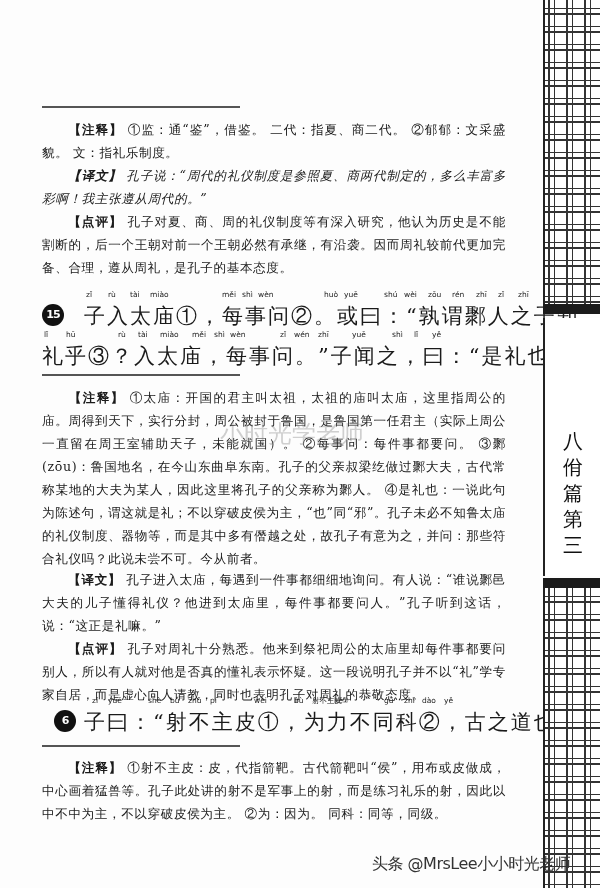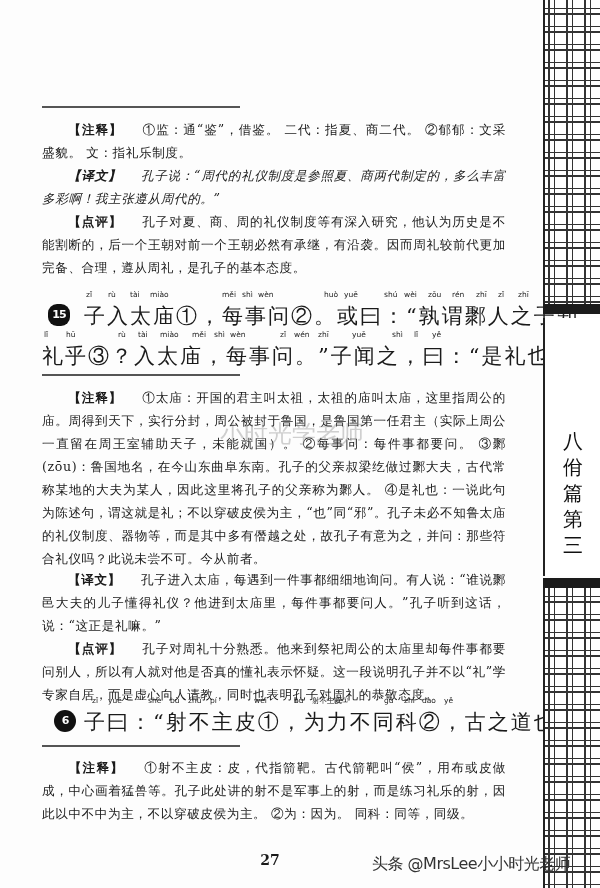--- a/index.html
+++ b/index.html
@@ -9,21 +9,21 @@
       font-family: "DejaVu Serif", serif;
     }
     .page { position: absolute; left: 0; top: 0; width: 540px; height: 888px; }
     .rule { position: absolute; left: 42px; width: 198px; height: 2px; background: #555; }
     .para {
       position: absolute; left: 42px; width: 464px;
       font-size: 12.6px; line-height: 23px; letter-spacing: 0.6px;
       text-align: justify;
     }
     .para .indent { display: inline-block; width: 26px; }
-    .tag { font-weight: bold; margin-right: 20px; }
+    .tag { font-weight: bold; margin-right: 5px; }
     .classic {
       position: absolute; left: 42px; width: 470px;
     }
     .cline { position: relative; height: 40px; white-space: nowrap; }
     .cnum {
       position: absolute; top: 14px; width: 22px; height: 22px; border-radius: 50%;
       background: #111; color: #fff; font-family: "DejaVu Sans", sans-serif;
       font-size: 11px; font-weight: bold; text-align: center; line-height: 22px;
       letter-spacing: -1px;
     }
@@ -76,21 +76,21 @@
   </div>
   <div class="para" style="top:164px;font-style:italic;">
     <span class="indent"></span><span class="tag">【译文】</span><span>孔子说：“周代的礼仪制度是参照夏、商两代制定的，多么丰富多彩啊！我主张遵从周代的。”</span>
   </div>
   <div class="para" style="top:210px;">
     <span class="indent"></span><span class="tag">【点评】</span><span>孔子对夏、商、周的礼仪制度等有深入研究，他认为历史是不能割断的，后一个王朝对前一个王朝必然有承继，有沿袭。因而周礼较前代更加完备、合理，遵从周礼，是孔子的基本态度。</span>
   </div>
 
   <div class="classic" style="top:290px;">
     <div class="cline">
-      <div class="cnum" style="left:6px;border-radius:9px;">15</div>
+      <div class="cnum" style="left:0;">15</div>
       <div class="ruby-row" style="left:0;">
         <span style="left:44px">zǐ</span>
         <span style="left:66px">rù</span>
         <span style="left:88px">tài</span>
         <span style="left:108px">miào</span>
         <span style="left:180px">měi</span>
         <span style="left:200px">shì</span>
         <span style="left:216px">wèn</span>
         <span style="left:282px">huò</span>
         <span style="left:302px">yuē</span>
@@ -161,21 +161,20 @@
       <div class="ctext" style="left:42px;">子曰：“射不主皮①，为力不同科②，古之道也。”</div>
     </div>
   </div>
 
   <div class="rule" style="top:745px;"></div>
 
   <div class="para" style="top:756px;">
     <span class="indent"></span><span class="tag">【注释】</span><span>①射不主皮：皮，代指箭靶。古代箭靶叫“侯”，用布或皮做成，中心画着猛兽等。孔子此处讲的射不是军事上的射，而是练习礼乐的射，因此以中不中为主，不以穿破皮侯为主。 ②为：因为。 同科：同等，同级。</span>
   </div>
 
-  <div class="pagenum">27</div>
   <div class="watermark-mid">小时光学老师</div>
 </div>
 
 <div class="side">
   <div class="fret" style="top:0; height:304px;"></div>
   <div class="side-band" style="top:304px;"></div>
   <div class="side-label-box">
     <div class="side-label">
       <span>八</span>
       <span>佾</span>

